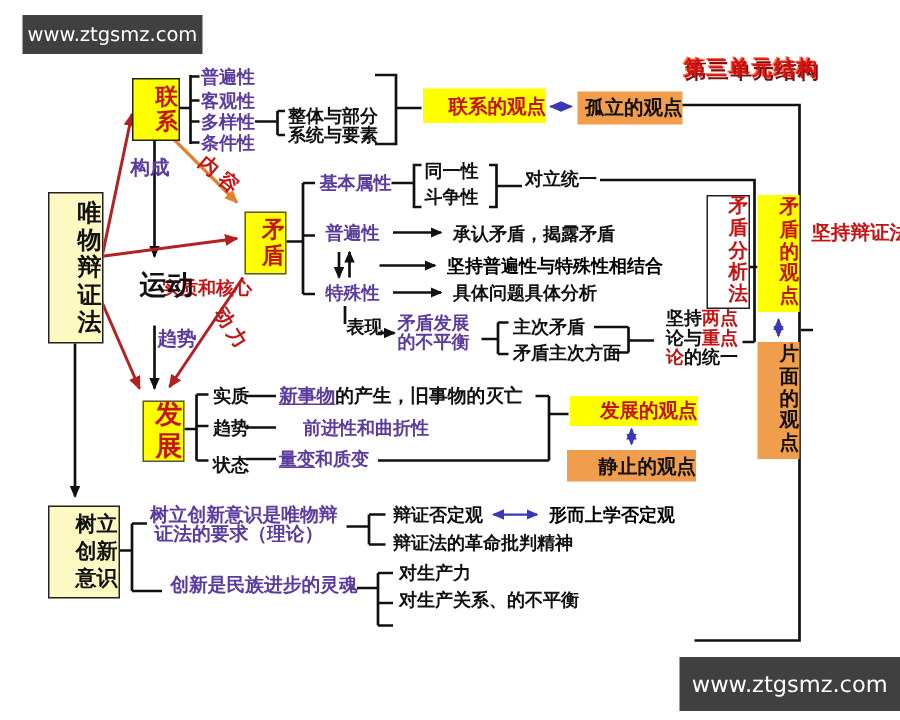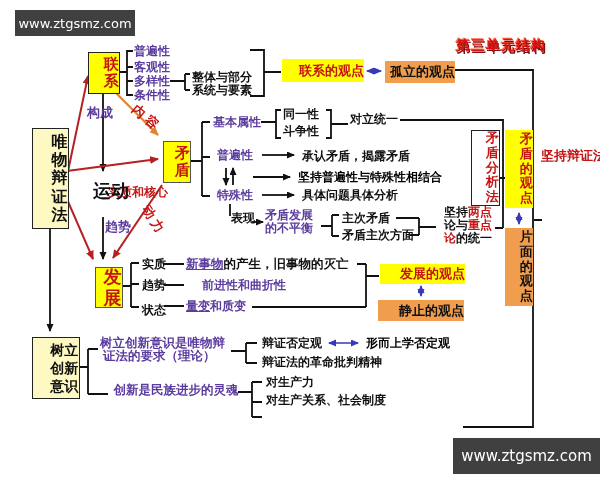--- a/index.html
+++ b/index.html
@@ -193,15 +193,15 @@
     <div>树立创新意识是唯物辩</div>
     <div style="padding-left:3px;">证法的要求（理论）</div>
   </div>
   <div class="t purple lh13 ctr" style="left:112px;top:383px;width:128px;font-size:12.5px;">
     <div>创新是民族进步的灵魂</div>
   </div>
   <div class="t" style="left:262px;top:337px;">辩证否定观</div>
   <div class="t blue" style="left:366px;top:337px;">形而上学否定观</div>
   <div class="t" style="left:262px;top:356px;">辩证法的革命批判精神</div>
   <div class="t" style="left:266px;top:376px;">对生产力</div>
-  <div class="t" style="left:266px;top:394px;">对生产关系、社会制度</div>
+  <div class="t" style="left:266px;top:394px;">对生产关系、的不平衡</div>
 
 </div>
 
 </body></html>

